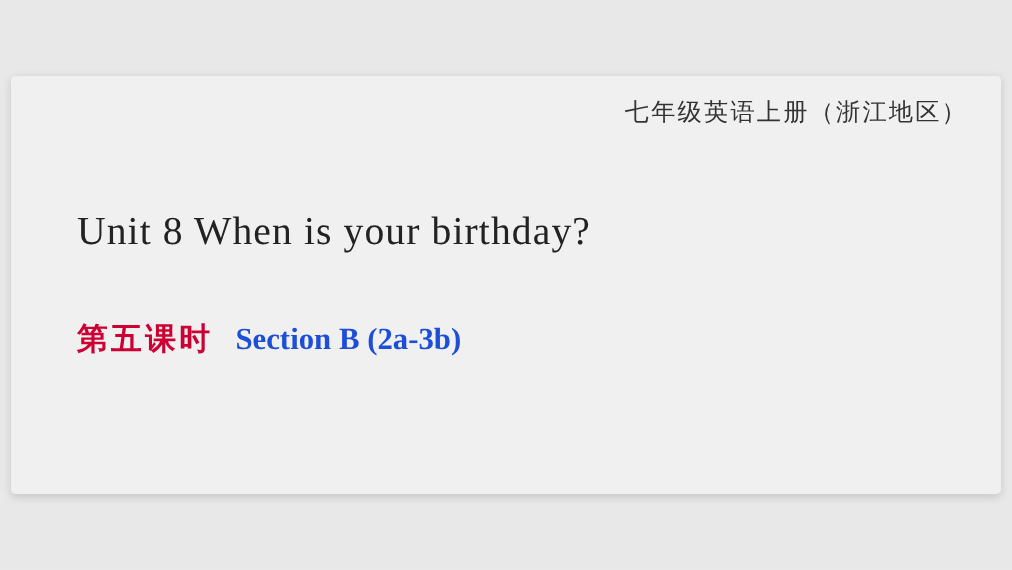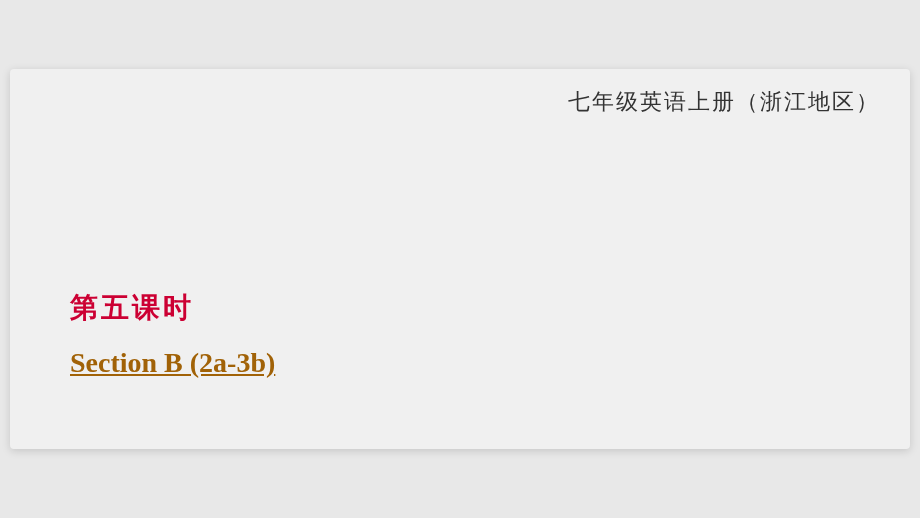--- a/index.html
+++ b/index.html
@@ -48,45 +48,44 @@
       letter-spacing: 1px;
     }
 
     .section-container {
       position: absolute;
       top: 220px;
       left: 60px;
       display: flex;
       align-items: baseline;
       gap: 20px;
-      flex-direction: column;
     }
 
     .section-chinese {
       font-size: 28px;
       color: #cc0033;
       font-family: "KaiTi", "STKaiti", "楷体", cursive;
       font-weight: bold;
       letter-spacing: 3px;
     }
 
     .section-english {
       font-size: 28px;
-      color: #a16207;
+      color: #1d4ed8;
       font-family: "Times New Roman", Georgia, serif;
       font-weight: bold;
-      text-decoration: underline;
     }
   </style>
 </head>
 <body>
 
 <div class="slide">
 
   <div class="top-title">七年级英语上册（浙江地区）</div>
 
+  <div class="unit-title">Unit 8    When is your birthday?</div>
 
   <div class="section-container">
     <span class="section-chinese">第五课时</span>
     <span class="section-english">Section B (2a-3b)</span>
   </div>
 
 </div>
 
 </body></html>

